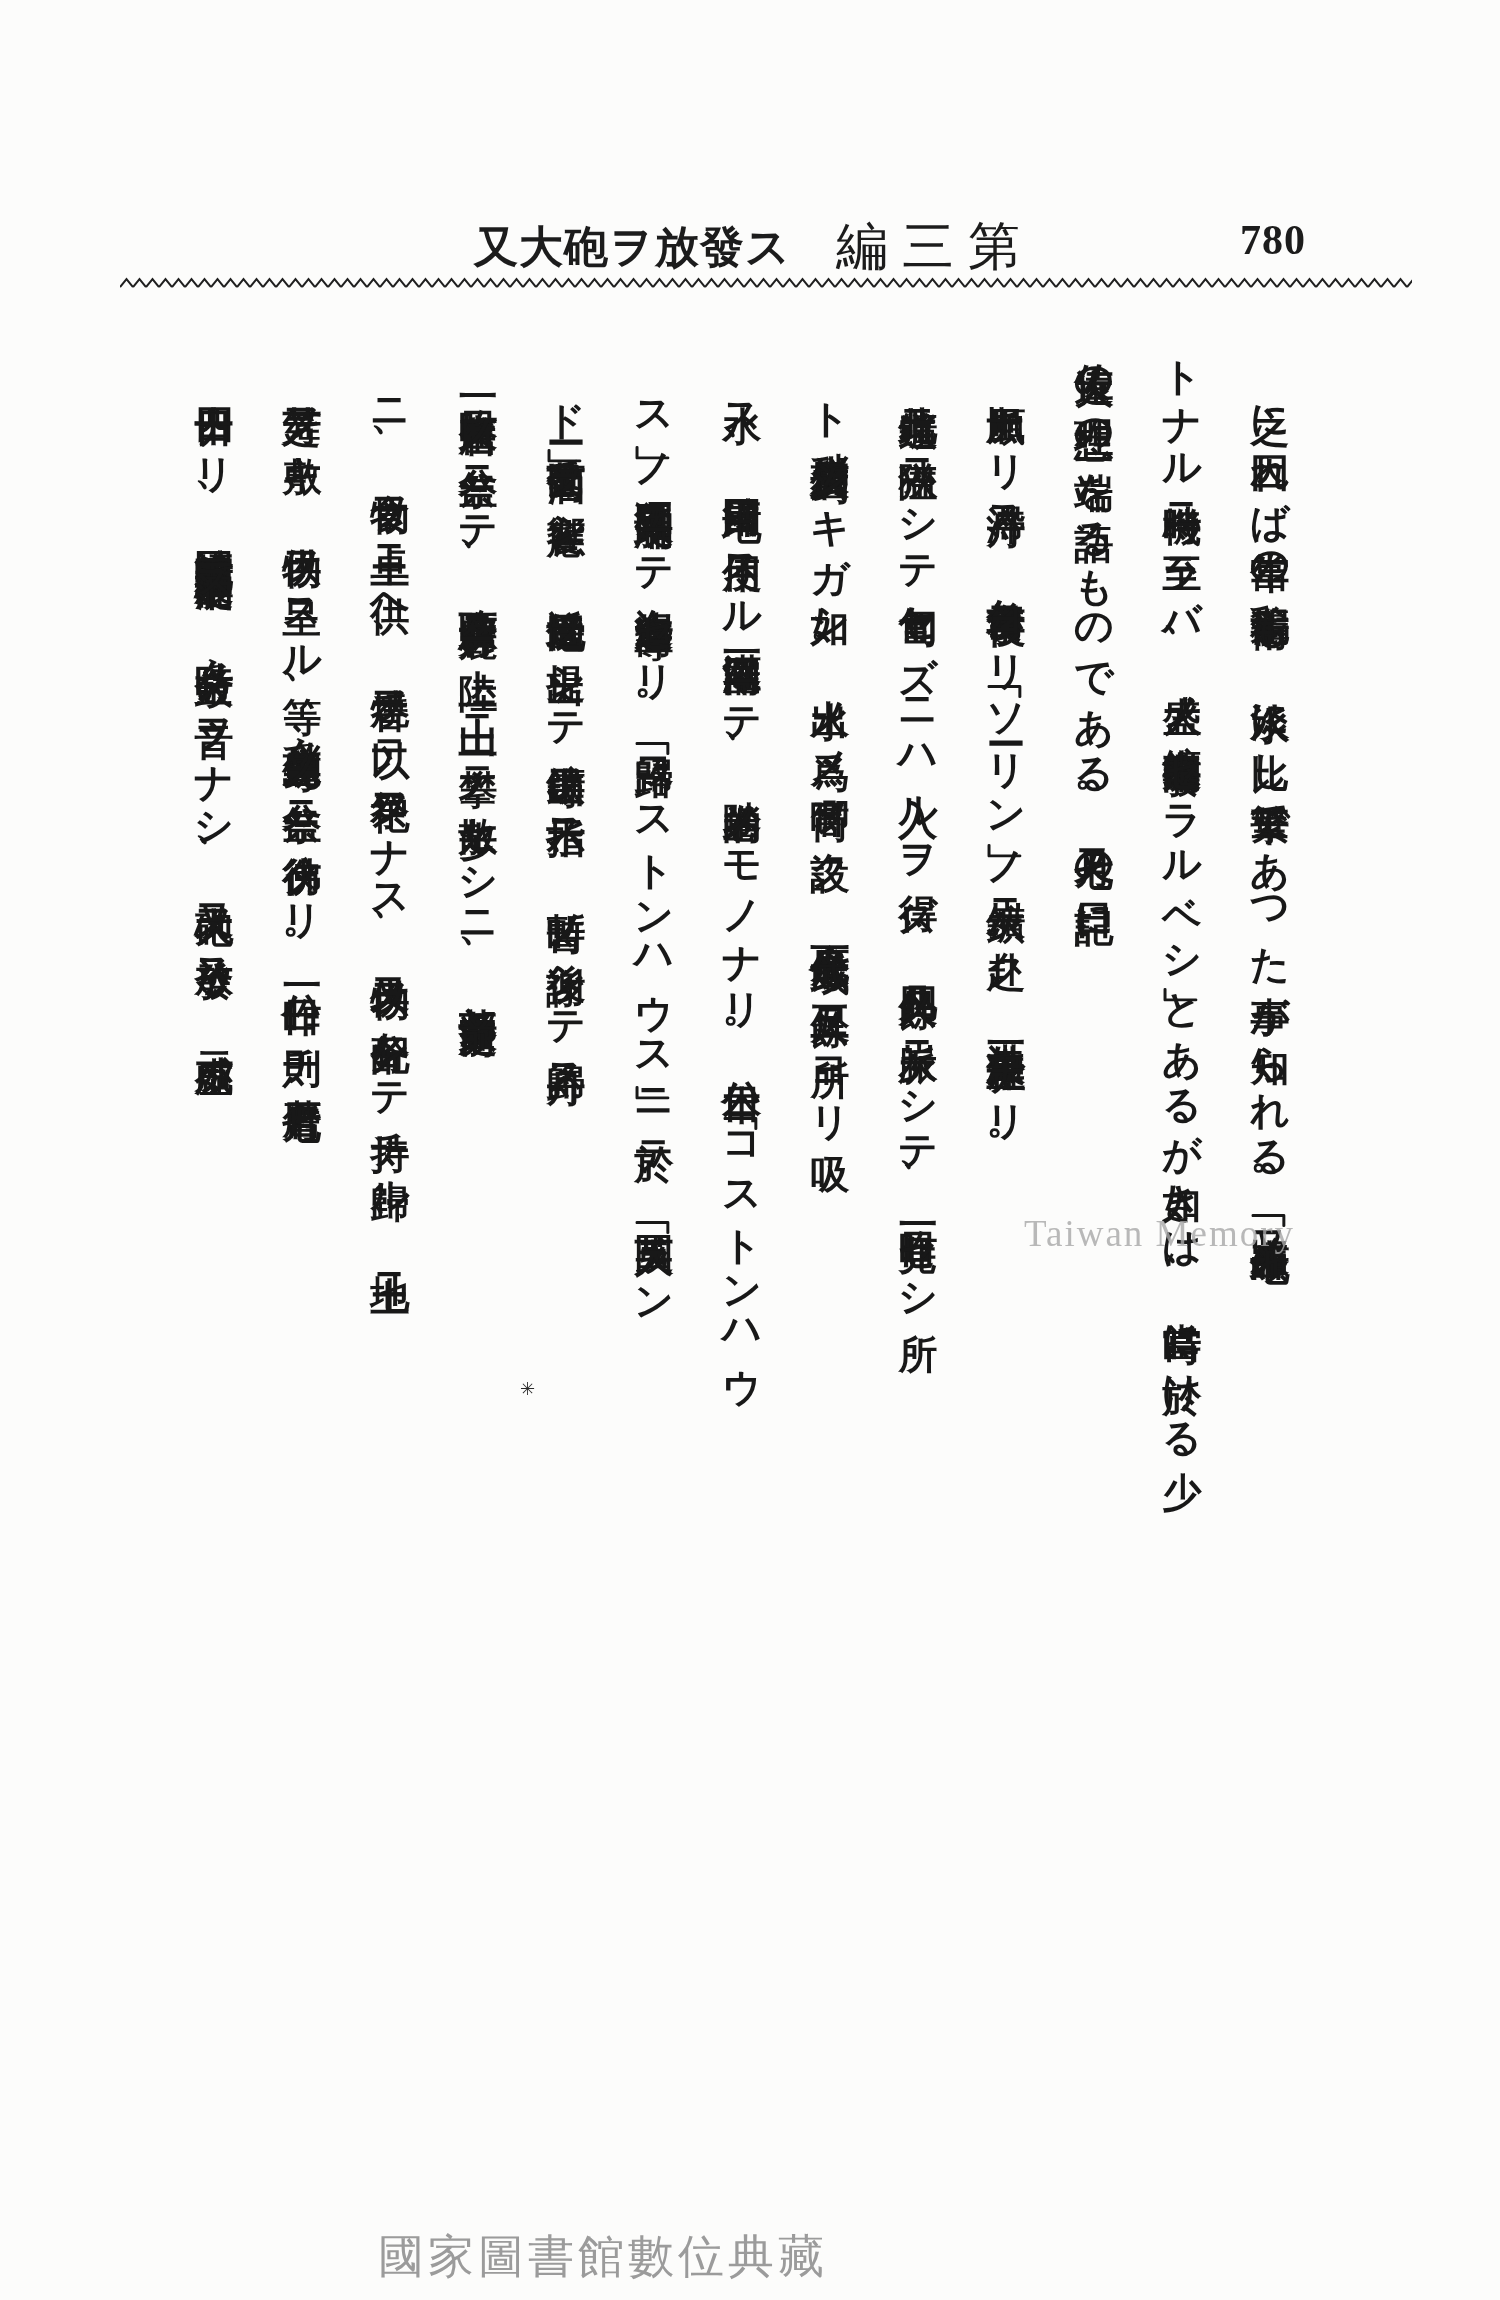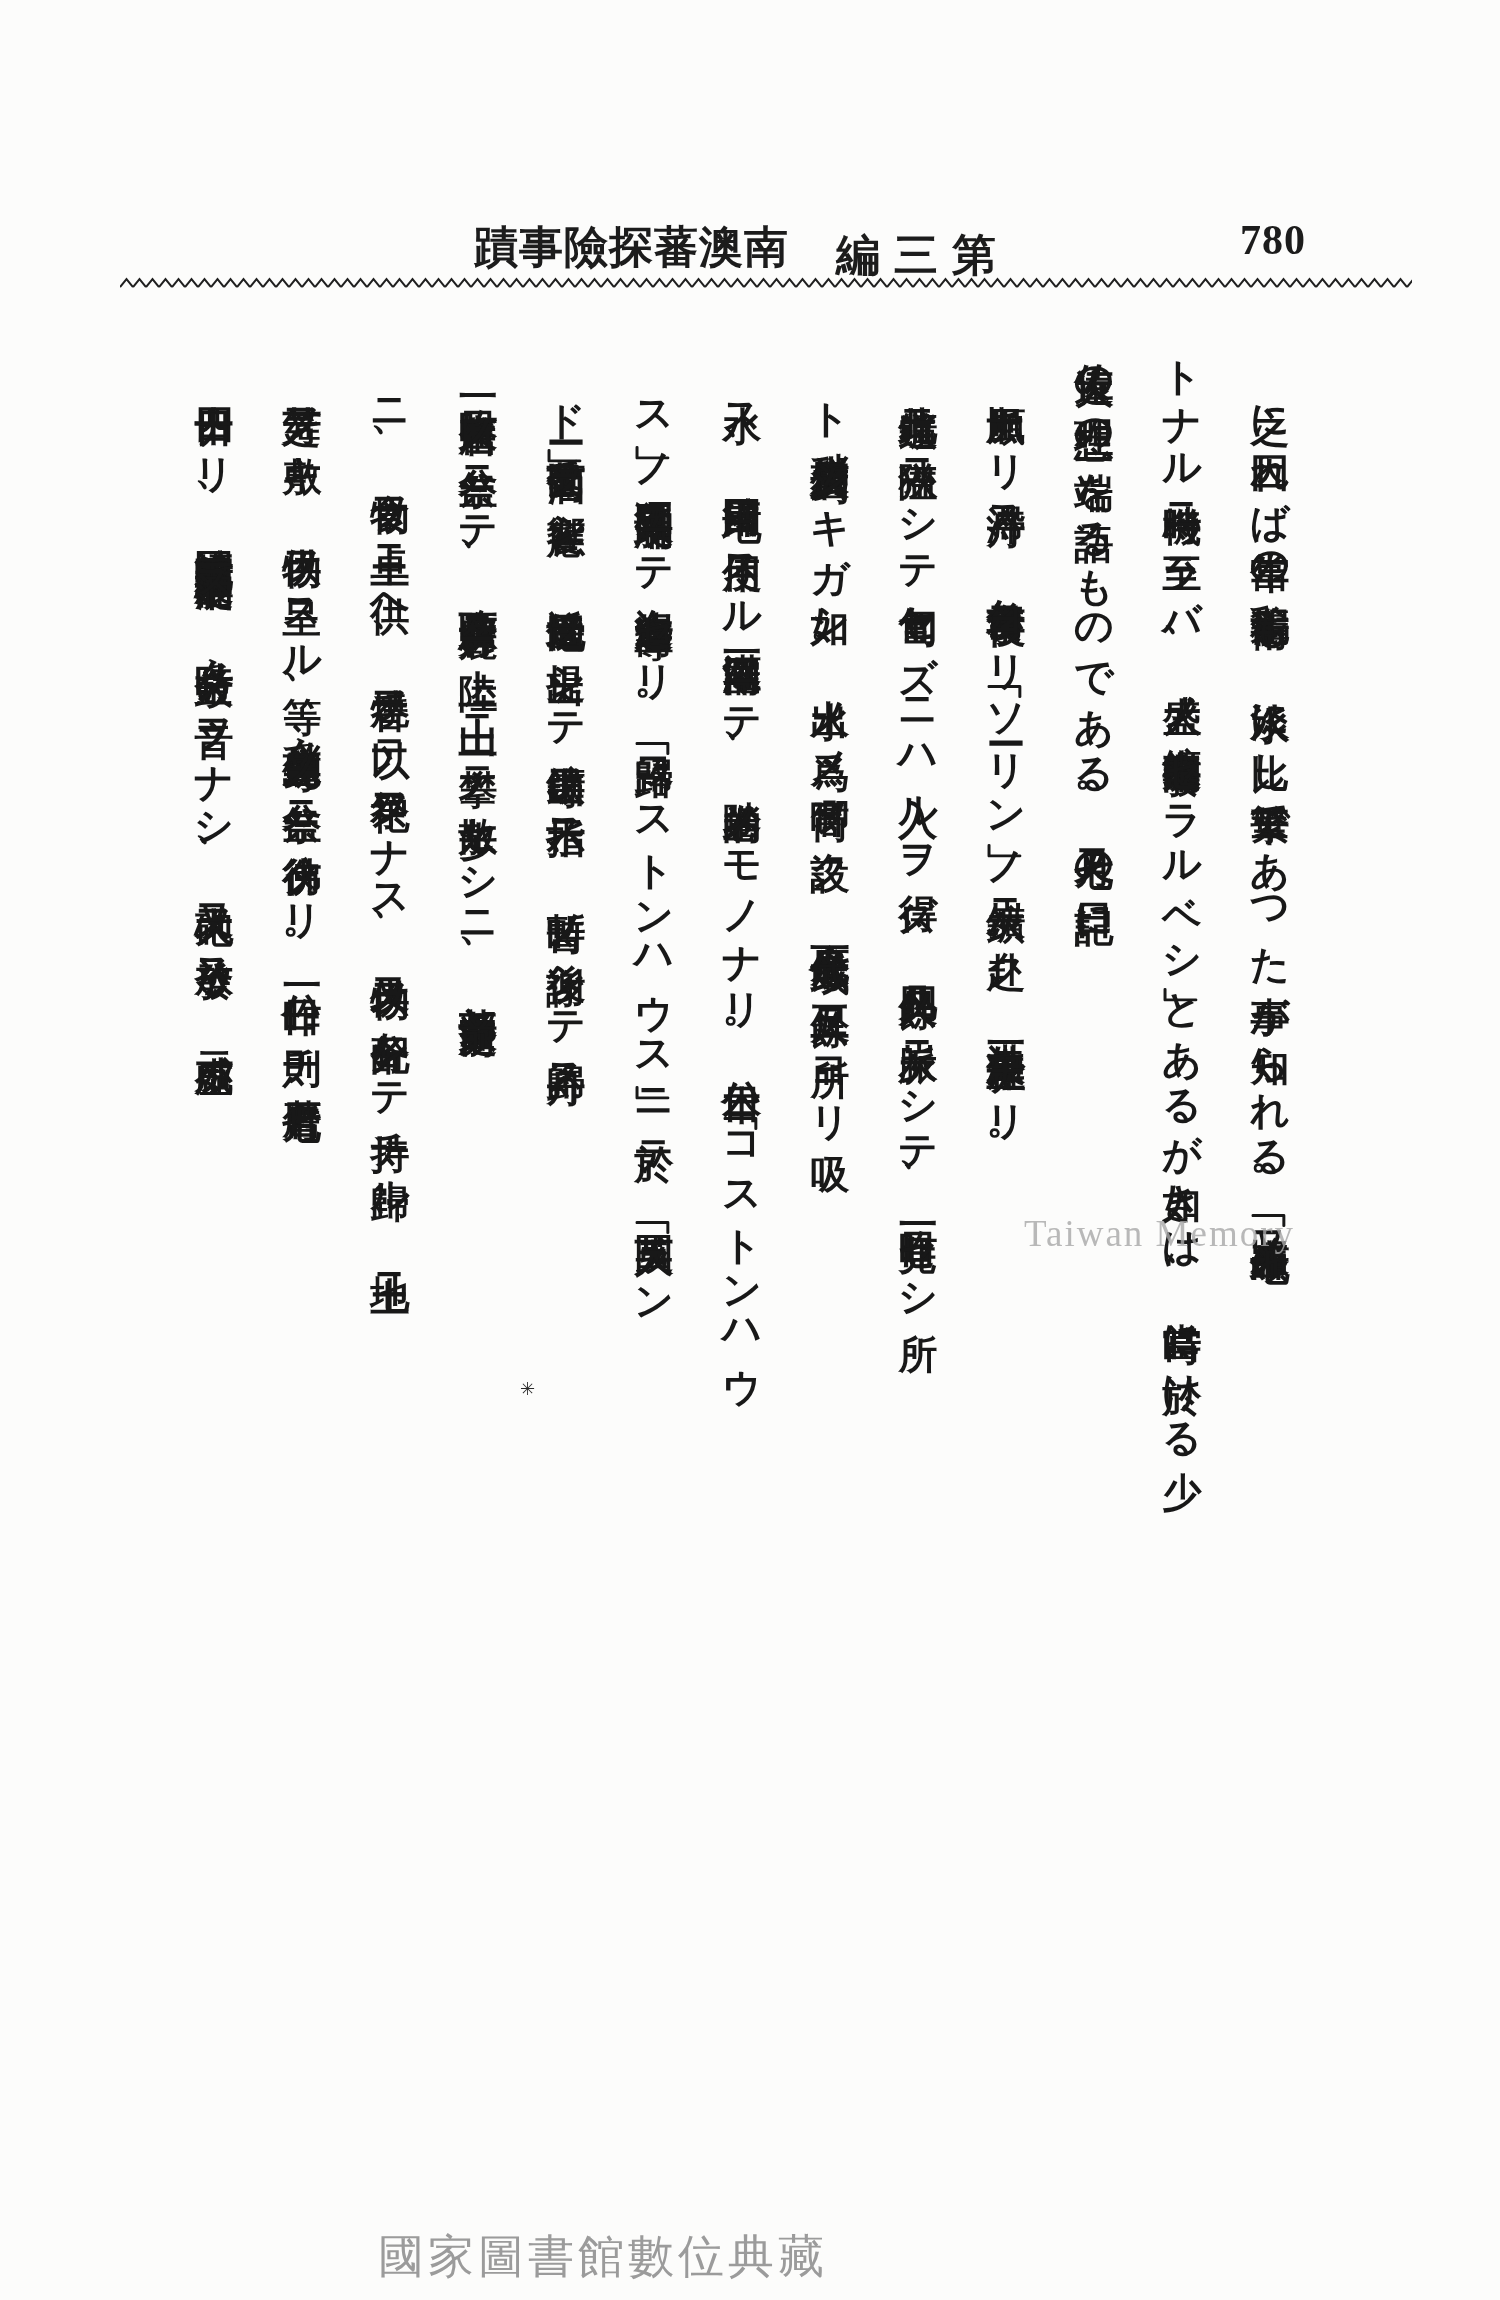--- a/index.html
+++ b/index.html
@@ -11,22 +11,22 @@
     font-family:"Liberation Serif","DejaVu Serif",serif;
     color:#1c1c1c;
   }
   
   .hdr-title1{
     position:absolute;left:474px;top:218px;
     font-size:44px;font-weight:bold;letter-spacing:1px;
     white-space:nowrap;
   }
   .hdr-title2{
-    position:absolute;left:836px;top:226px;
-    font-size:44px;font-weight:bold;letter-spacing:14px;
+    position:absolute;left:836px;top:212px;
+    font-size:52px;font-weight:normal;letter-spacing:14px;
     white-space:nowrap;
   }
   .hdr-page-num{
     position:absolute;left:1240px;top:216px;
     font-size:42px;font-weight:bold;letter-spacing:1px;
   }
   .wavy{position:absolute;left:120px;top:274px;width:1292px;height:20px;}
   
   .text-block{
     position:absolute;
@@ -74,21 +74,21 @@
     font-size:46px;letter-spacing:4px;
     color:#9b9b9b;
     font-family:"Liberation Sans","DejaVu Sans",sans-serif;
   }
 </style>
 </head>
 <body>
 
 <div id="page">
 
-  <div class="hdr-title1">蹟事險探蕃澳南</div>
+  <div class="hdr-title1">又大砲ヲ放發ス</div>
   <div class="hdr-title2">編三第</div>
   <div class="hdr-page-num">780</div>
 
   <svg class="wavy" xmlns="http://www.w3.org/2000/svg" width="1292" height="20">
     <defs>
       <pattern id="zz" width="13" height="20" patternUnits="userSpaceOnUse">
         <path d="M0 13 L6.5 5 L13 13" fill="none" stroke="#1f1f1f" stroke-width="2"></path>
       </pattern>
     </defs>
     <rect width="1292" height="20" fill="url(#zz)"></rect>

